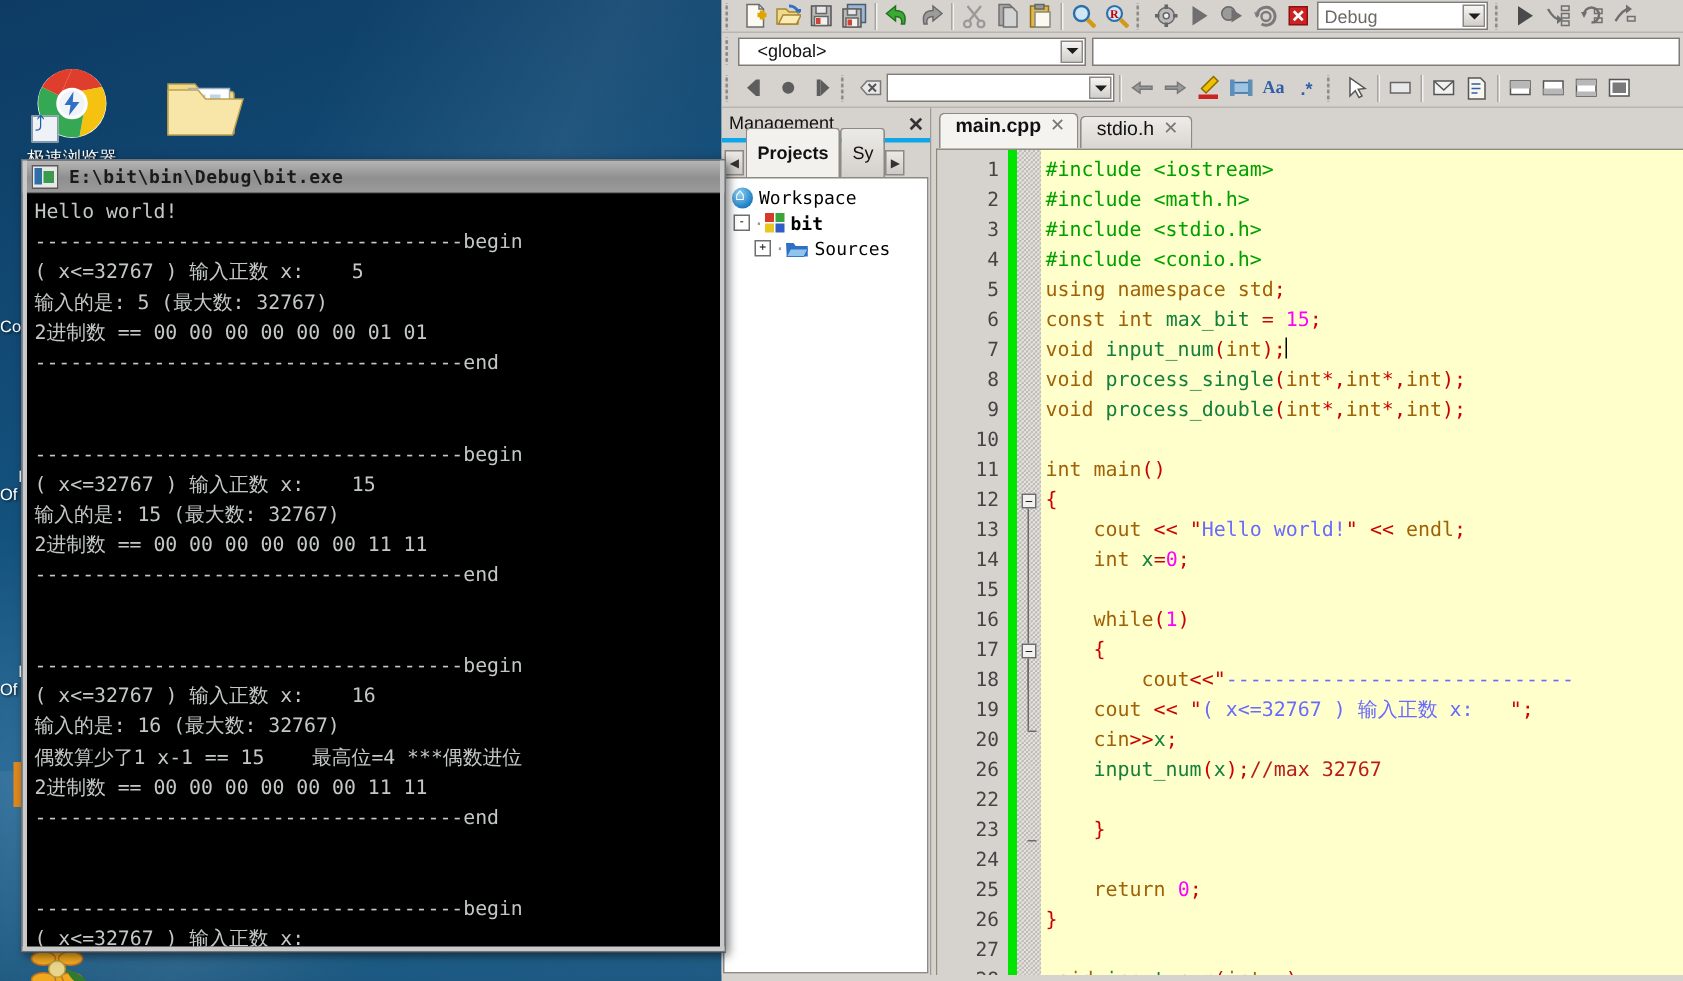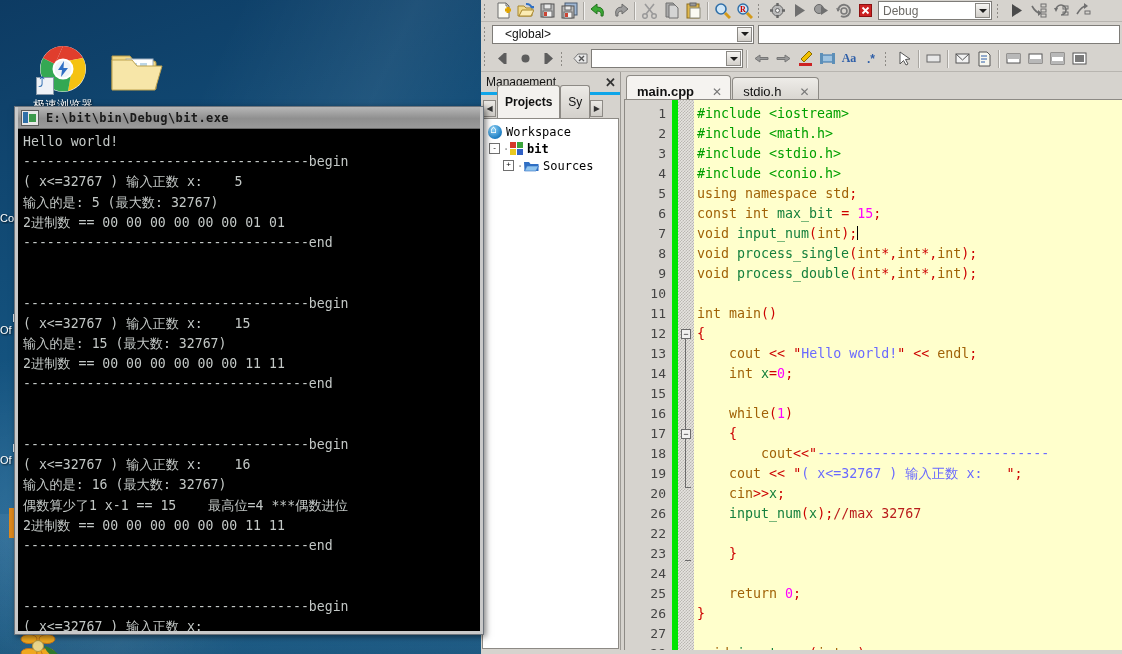--- a/index.html
+++ b/index.html
@@ -180,21 +180,21 @@
     position:relative; }
   .home-ico:after { content:"⌂"; position:absolute; left:2px; top:-2px; font-size:11px; color:#fff; }
   .ms-ico { width:13px; height:13px; flex:none; margin-right:4px;
     display:grid; grid-template-columns:1fr 1fr; grid-template-rows:1fr 1fr; gap:1px; }
   .fold-ico { width:15px; height:12px; flex:none; margin-right:4px; position:relative; }
 
   
   #editorwrap { flex:1; display:flex; flex-direction:column; background:#d6d3ce; min-width:0; }
   #tabbar { height:27px; display:flex; align-items:flex-end; padding-left:5px; }
   .etab {
-    height:22px; display:flex; align-items:flex-end; gap:18px;
+    height:22px; display:flex; align-items:flex-start; gap:6px;
     padding:0 8px 0 10px; font-size:13px; color:#111;
     border:1px solid #8d8a85; border-bottom:none; box-sizing:border-box;
     background: linear-gradient(to bottom,#eeecE8,#d9d6d1);
     border-radius: 4px 4px 0 0; margin-right:1px;
   }
   .etab.active { background:#f5f3f0; font-weight:bold; height:24px; }
   .etab .x { color:#777; font-size:12px; font-weight:normal; }
 
   #editor {
     flex:1; position:relative; background:#ffffcc;
@@ -248,21 +248,21 @@
             vertical-align:-2px; }
 </style>
 </head>
 <body>
 
 <div id="screen">
 
   <div class="sheen"></div>
   <div class="sheen2"></div>
 
-  <div class="dicon" style="left:20px; top:42px;">
+  <div class="dicon" style="left:5px; top:42px;">
     <div class="glyph">
       <div class="chrome-ico">
         <svg width="50" height="50" viewBox="0 0 50 50">
           <circle cx="25" cy="25" r="23" fill="#f7f7f7"></circle>
           <path d="M25 2 A23 23 0 0 1 45 14 L29 17 A10 10 0 0 0 17 20 Z" fill="#e03e2d"></path>
           <path d="M45 14 A23 23 0 0 1 30 47 L33 30 A10 10 0 0 0 29 17 Z" fill="#f5c211"></path>
           <path d="M30 47 A23 23 0 0 1 5 14 L17 20 A10 10 0 0 0 33 30 Z" fill="#34a853"></path>
           <path d="M5 14 A23 23 0 0 1 25 2 L17 20 Z" fill="#e03e2d"></path>
           <circle cx="25" cy="25" r="10.5" fill="#ffffff"></circle>
           <circle cx="25" cy="25" r="8.5" fill="#f0f4f8"></circle>
@@ -468,21 +468,21 @@
         <svg width="17" height="17" viewBox="0 0 17 17">
           <path d="M3 12 q5 -8 9 -8" fill="none" stroke="#6f6f6f" stroke-width="1.6"></path>
           <path d="M10 1 l4 3 l-4 3 Z" fill="#6f6f6f"></path>
           <rect x="11" y="9" width="5" height="3" fill="none" stroke="#6f6f6f"></rect>
         </svg>
       </div>
     </div>
 
     <div class="tb-row r2">
       <div class="grip"></div>
-      <div class="combo" style="width:262px;padding-left:12px;">
+      <div class="combo" style="width:232px;padding-left:12px;">
         <span>&lt;global&gt;</span>
         <span class="arrow"></span>
       </div>
       <div class="combo" style="flex:1; margin-left:4px; margin-right:2px;">
         <span></span>
       </div>
     </div>
 
     <div class="tb-row r3">
       <div class="grip"></div>

